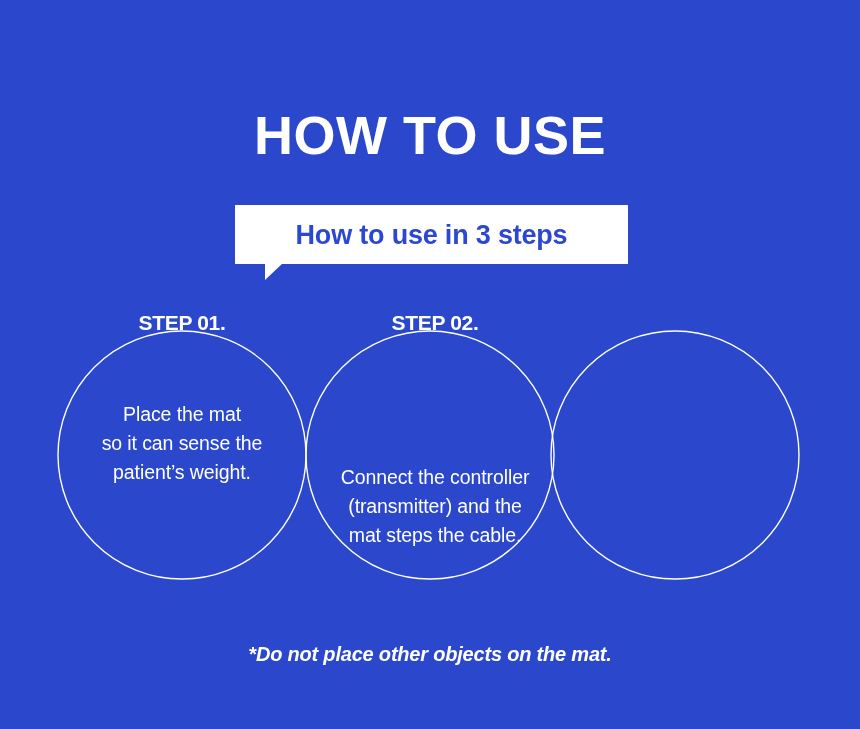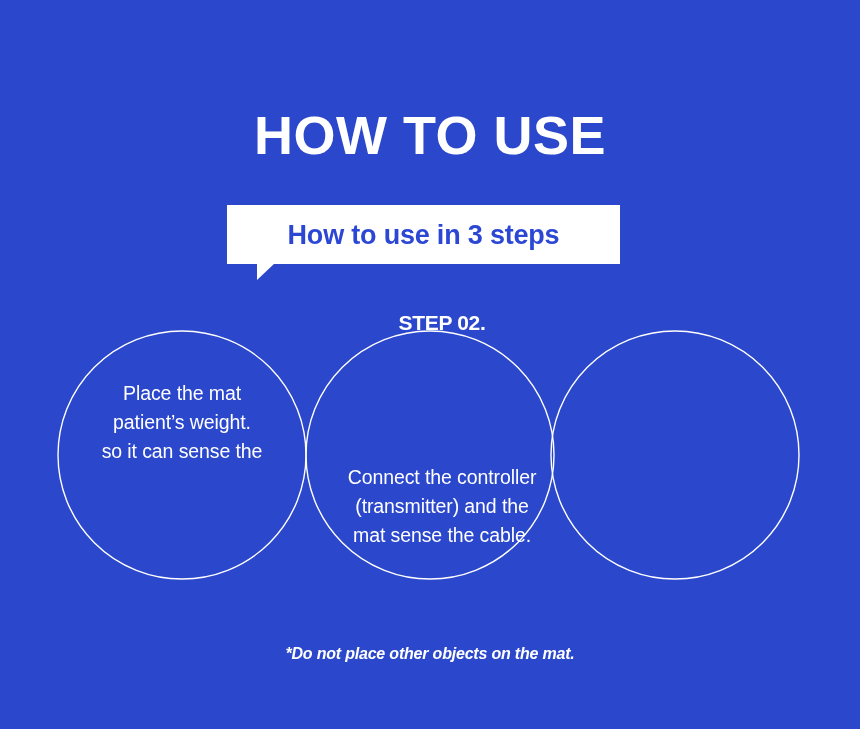--- a/index.html
+++ b/index.html
@@ -31,21 +31,21 @@
     font-size: 54px;
     font-weight: 700;
     letter-spacing: 0.5px;
     line-height: 64px;
     white-space: nowrap;
   }
 
   
   .bubble-wrap {
     position: absolute;
-    left: 227px;
+    left: 235px;
     top: 205px;
     width: 393px;
     height: 80px;
   }
   .bubble-box {
     position: absolute;
     left: 0;
     top: 0;
     width: 393px;
     height: 59px;
@@ -87,21 +87,21 @@
     width: 860px;
     height: 300px;
   }
   .step {
     position: absolute;
     top: 0;
     width: 290px;
     height: 300px;
   }
   .step-1 { left: 37px; }
-  .step-2 { left: 297px; }
+  .step-2 { left: 290px; }
   .step-3 { left: 530px; }
 
   .step-label {
     position: absolute;
     top: 10px;
     left: 0;
     width: 290px;
     text-align: center;
     color: #ffffff;
     font-size: 21px;
@@ -114,35 +114,35 @@
     position: absolute;
     left: 0;
     width: 290px;
     text-align: center;
     color: #ffffff;
     font-size: 19.5px;
     font-weight: 400;
     line-height: 29px;
     letter-spacing: -0.1px;
   }
-  .step-1 .step-body { top: 79px; }
+  .step-1 .step-body { top: 100px; }
   .step-2 .step-body { top: 115px; margin-top: 48px; }
   .step-3 .step-body { top: 71px; }
 
   .step-body .ln { display: block; }
 
   
   .footnote {
     position: absolute;
     left: 0;
     top: 643px;
     width: 860px;
     text-align: center;
     color: #ffffff;
-    font-size: 16px;
+    font-size: 20px;
     font-style: italic;
     font-weight: 700;
     line-height: 22px;
     letter-spacing: -0.2px;
     white-space: nowrap;
   }
 </style>
 </head>
 <body>
 
@@ -159,33 +159,34 @@
 
   <div class="steps">
 
     <svg class="circles-svg" viewBox="0 0 860 300">
       <circle cx="182" cy="155" r="124" fill="none" stroke="#ffffff" stroke-width="1.4"></circle>
       <circle cx="430" cy="155" r="124" fill="none" stroke="#ffffff" stroke-width="1.4"></circle>
       <circle cx="675" cy="155" r="124" fill="none" stroke="#ffffff" stroke-width="1.4"></circle>
     </svg>
 
     <div class="step step-1">
+      <div class="step-label">STEP 01.</div>
       <div class="step-body">
         <span class="ln">Place the mat</span>
+        <span class="ln">so it can sense the</span>
         <span class="ln">patient’s weight.</span>
-        <span class="ln">so it can sense the</span>
       </div>
     </div>
 
     <div class="step step-2">
       <div class="step-label">STEP 02.</div>
       <div class="step-body">
         <span class="ln">Connect the controller</span>
         <span class="ln">(transmitter) and the</span>
-        <span class="ln">mat sense the cable.</span>
+        <span class="ln">mat steps the cable.</span>
       </div>
     </div>
 
 
   </div>
 
   <div class="footnote">*Do not place other objects on the mat.</div>
 
 </div>
 

